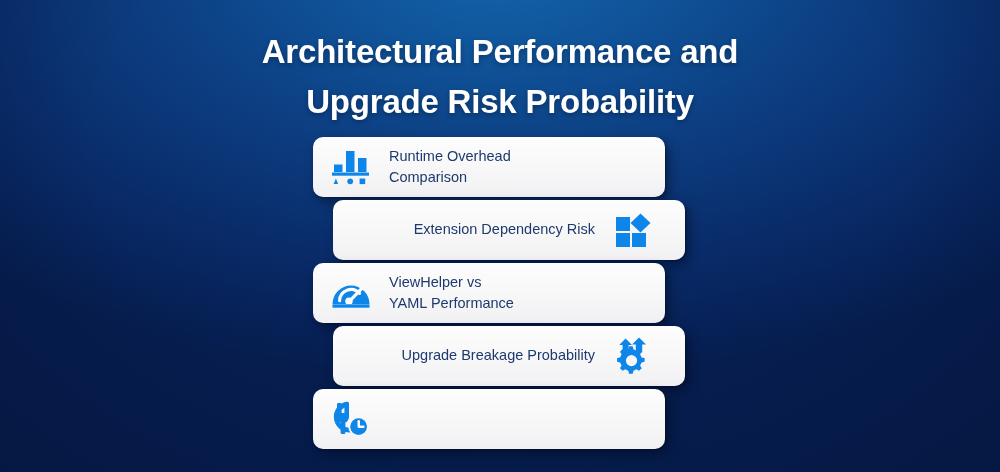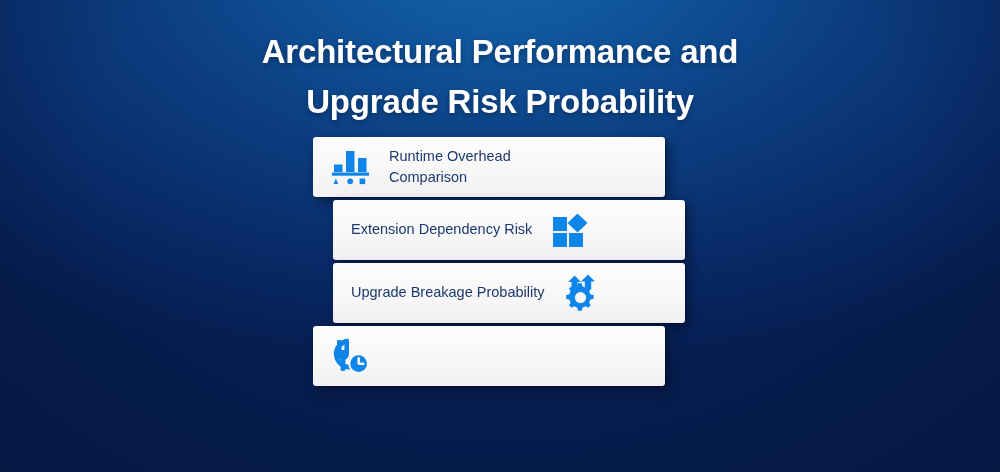--- a/index.html
+++ b/index.html
@@ -63,39 +63,40 @@
     left: 0;
     width: 1000px;
     z-index: 4;
   }
 
   .card {
     position: relative;
     height: 60px;
     margin-bottom: 3px;
     background: linear-gradient(180deg, #fdfdfd 0%, #f7f7f8 55%, #f1f1f3 100%);
-    border-radius: 3px;
+    border-radius: 10px;
     box-shadow: 4px 5px 11px rgba(1,9,30,0.50),
                 1px 1px 2px rgba(1,9,30,0.35);
     display: flex;
     align-items: center;
     box-sizing: border-box;
   }
   .card.odd {
     margin-left: 313px;
     width: 352px;
     padding-left: 16px;
     padding-right: 12px;
     justify-content: flex-start;
   }
   .card.even {
     margin-left: 333px;
     width: 352px;
     padding-left: 18px;
-    padding-right: 14px;
+    padding-right: 30px;
+    justify-content: flex-end;
   }
 
   .card-icon {
     flex: 0 0 auto;
     width: 44px;
     height: 40px;
     display: flex;
     align-items: center;
     justify-content: center;
   }
@@ -154,20 +155,33 @@
           <g fill="#0e85e8">
             <rect x="2" y="5" width="14" height="14"></rect>
             <rect x="2" y="21" width="14" height="14"></rect>
             <rect x="18" y="21" width="14" height="14"></rect>
             <polygon points="26.5,1.5 36.5,11 26.5,20.5 16.5,11"></polygon>
           </g>
         </svg>
       </span>
     </div>
 
+    <div class="card odd">
+      <span class="card-icon">
+        <svg width="40" height="34" viewBox="0 0 40 34" aria-hidden="true">
+          <path d="M1.5 28 A18.5 18.5 0 0 1 38.5 28 Z" fill="#0e85e8"></path>
+          <path d="M8.6 24.8 A11.4 11.4 0 0 1 28.6 17.4" fill="none" stroke="#ffffff" stroke-width="3.1" stroke-linecap="round"></path>
+          <path d="M18.6 25.2 L30.4 12.8" fill="none" stroke="#ffffff" stroke-width="3.2" stroke-linecap="round"></path>
+          <circle cx="18.0" cy="25.3" r="3.7" fill="#ffffff"></circle>
+          <rect x="1.5" y="28.3" width="37" height="3.4" fill="#0e85e8"></rect>
+        </svg>
+      </span>
+      <span class="card-label">ViewHelper vs
+YAML Performance</span>
+    </div>
 
     <div class="card even">
       <span class="card-label">Upgrade Breakage Probability</span>
       <span class="card-icon">
         <svg width="38" height="38" viewBox="0 0 38 38" aria-hidden="true">
           <g fill="#0e85e8">
             <polygon points="11.6,1.5 18.0,8.0 14.6,8.0 14.6,14.5 8.6,14.5 8.6,8.0 5.2,8.0"></polygon>
             <polygon points="25.0,0.5 32.0,7.6 28.2,7.6 28.2,15.5 21.8,15.5 21.8,7.6 18.0,7.6"></polygon>
             <path d="M19.4 12.2 l3.1 1.5 2.6 -1.6 2.6 2.6 -1.6 2.6 1.5 3.1 3.0 0.7 v3.7 l-3.0 0.7 -1.5 3.1 1.6 2.6 -2.6 2.6 -2.6 -1.6 -3.1 1.5 -0.7 3.0 h-3.7 l-0.7 -3.0 -3.1 -1.5 -2.6 1.6 -2.6 -2.6 1.6 -2.6 -1.5 -3.1 -3.0 -0.7 v-3.7 l3.0 -0.7 1.5 -3.1 -1.6 -2.6 2.6 -2.6 2.6 1.6 3.1 -1.5 0.7 -3.0 h3.7 z"></path>
             <circle cx="17.5" cy="23.6" r="5.6" fill="#f7f7f8"></circle>

